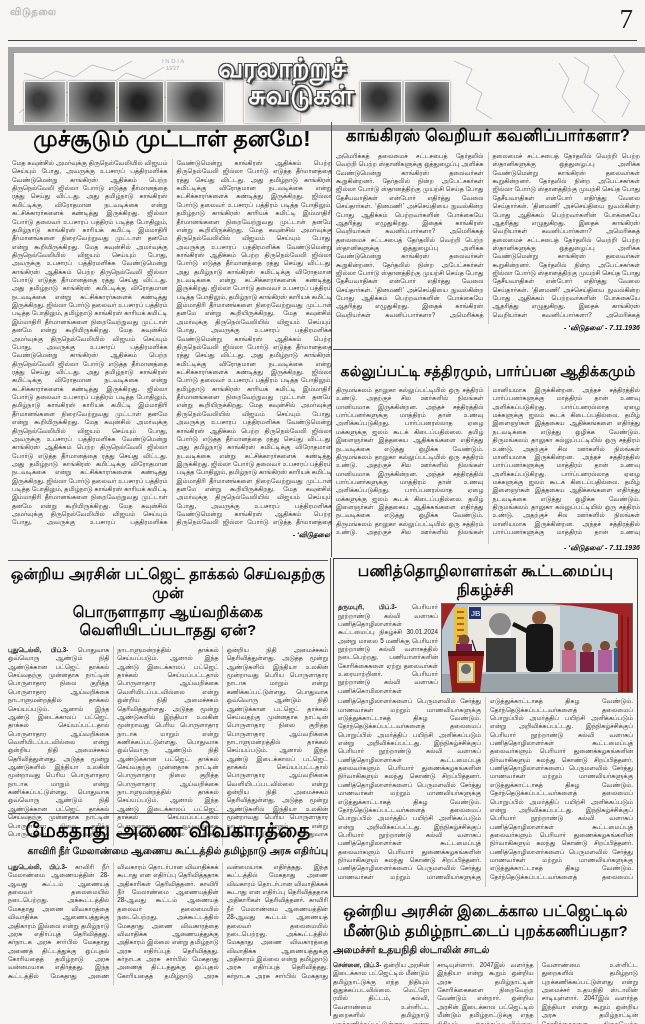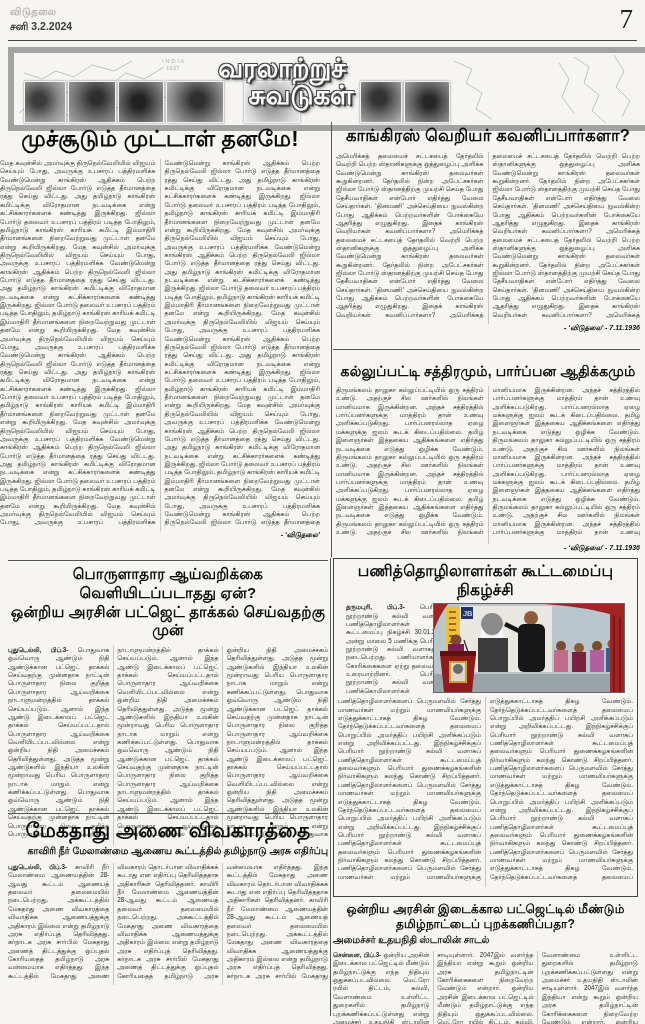--- a/index.html
+++ b/index.html
@@ -36,61 +36,60 @@
     word-break:break-word;}
   .col2{column-count:2;column-gap:9px;column-rule:1px solid #c6c4c0;}
   .col3{column-count:3;column-gap:8px;column-rule:1px solid #c6c4c0;}
   .dateline{font-weight:bold;}
   .attribution{font-size:7px;font-weight:bold;font-style:italic;text-align:right;color:#111;}
 
   .v-rule{position:absolute;width:0;border-left:1px solid #555;}
   .h-rule{position:absolute;height:0;border-top:1px solid #555;}
 
   
-  .art1{position:absolute;left:0;top:124px;width:320px;height:433px;}
+  .art1{position:absolute;left:12px;top:124px;width:320px;height:433px;}
   .art1 .headline-xl{font-size:22px;margin:2px 0 5px 0;}
   .art1 .body-text{height:372px;}
 
   .art2{position:absolute;left:336px;top:124px;width:304px;height:222px;}
   .art2 .headline-xl{font-size:16.5px;margin:2px 0 5px 0;}
   .art2 .body-text{height:172px;}
 
   .art3{position:absolute;left:336px;top:352px;width:304px;height:205px;}
   .art3 .headline-xl{font-size:14px;margin:11px 0 5px 0;}
   .art3 .body-text{height:158px;}
 
   .art4{position:absolute;left:8px;top:560px;width:320px;height:250px;border-top:1px solid #555;}
   .art4 .headline-xl{font-size:15px;line-height:1.25;margin:4px 0 6px 0;}
   .art4 .body-text{height:200px;}
 
   .art5{position:absolute;left:333px;top:558px;width:305px;height:339px;border:1px solid #444;background:#f6f5f2;box-sizing:border-box;}
   .art5 .headline-xl{font-size:15.5px;line-height:1.2;margin:3px 2px 4px 2px;}
-  .art5-row{position:relative;height:90px;margin:0 12px;}
+  .art5-row{position:relative;height:90px;margin:0 4px;}
   .art5-leftcol{position:absolute;left:0;top:0;width:100px;height:90px;}
   .event-photo{position:absolute;right:0;top:0;width:190px;height:88px;border:1px solid #666;overflow:hidden;}
   .art5-bottom{margin:4px 4px 0 4px;height:190px;}
 
   .art6{position:absolute;left:8px;top:813px;width:320px;height:206px;border-top:1px solid #555;}
   .art6 .headline-xl{font-size:20px;line-height:1.25;margin:4px 0 2px 0;}
   .art6 .subhead{font-size:9.5px;font-weight:bold;text-align:right;margin:1px 0 5px 0;color:#111;}
   .art6 .body-text{height:122px;}
 
   .art7{position:absolute;left:333px;top:900px;width:305px;height:119px;}
-  .art7 .headline-xl{font-size:12px;margin:2px 0 2px 0;}
+  .art7 .headline-xl{font-size:15px;margin:2px 0 2px 0;}
   .art7 .subhead{font-size:9.5px;font-weight:bold;margin:0 0 4px 0;}
   .art7 .body-text{height:80px;}
 </style>
 </head>
 <body>
 
 <div class="page">
 
   <div class="masthead">
     <div class="paper-name">விடுதலை</div>
-    <div class="paper-date">சனி 3.2.2024</div>
     <div class="page-number">7</div>
   </div>
   <div class="header-rule"></div>
 
   <div class="banner">
     <svg width="629" height="72" viewBox="0 0 629 72">
       <g stroke="#8f969c" stroke-width="1" fill="none" opacity="0.55">
         <path d="M5,60 L20,48 L34,52 L48,38 L62,42 L80,28 L95,33 L112,20 L130,26 L150,14"></path>
         <path d="M10,20 L28,26 L42,18 L60,24 L78,12 L100,18 L118,8"></path>
         <path d="M20,70 L40,60 L66,64 L90,52 L120,58 L150,44 L170,50"></path>
@@ -142,22 +141,22 @@
   <div class="art3">
     <div class="headline-xl">கல்லுப்பட்டி சத்திரமும், பார்ப்பன ஆதிக்கமும்</div>
     <div class="body-text col2">
       <span>திருமங்கலம் தாலுகா கல்லுப்பட்டியில் ஒரு சத்திரம் உண்டு. அதற்குச் சில ஊர்களில் நிலங்கள் மானியமாக இருக்கின்றன. அந்தச் சத்திரத்தில் பார்ப்பனர்களுக்கு மாத்திரம் தான் உணவு அளிக்கப்படுகிறது. பார்ப்பனரல்லாத ஏழை மக்களுக்கு ஜலம் கூடக் கிடைப்பதில்லை. தமிழ் இளைஞர்கள் இத்தகைய ஆதிக்கங்களை எதிர்த்து நடவடிக்கை எடுத்து ஒழிக்க வேண்டும்.  திருமங்கலம் தாலுகா கல்லுப்பட்டியில் ஒரு சத்திரம் உண்டு. அதற்குச் சில ஊர்களில் நிலங்கள் மானியமாக இருக்கின்றன. அந்தச் சத்திரத்தில் பார்ப்பனர்களுக்கு மாத்திரம் தான் உணவு அளிக்கப்படுகிறது. பார்ப்பனரல்லாத ஏழை மக்களுக்கு ஜலம் கூடக் கிடைப்பதில்லை. தமிழ் இளைஞர்கள் இத்தகைய ஆதிக்கங்களை எதிர்த்து நடவடிக்கை எடுத்து ஒழிக்க வேண்டும்.  திருமங்கலம் தாலுகா கல்லுப்பட்டியில் ஒரு சத்திரம் உண்டு. அதற்குச் சில ஊர்களில் நிலங்கள் மானியமாக இருக்கின்றன. அந்தச் சத்திரத்தில் பார்ப்பனர்களுக்கு மாத்திரம் தான் உணவு அளிக்கப்படுகிறது. பார்ப்பனரல்லாத ஏழை மக்களுக்கு ஜலம் கூடக் கிடைப்பதில்லை. தமிழ் இளைஞர்கள் இத்தகைய ஆதிக்கங்களை எதிர்த்து நடவடிக்கை எடுத்து ஒழிக்க வேண்டும்.  திருமங்கலம் தாலுகா கல்லுப்பட்டியில் ஒரு சத்திரம் உண்டு. அதற்குச் சில ஊர்களில் நிலங்கள் மானியமாக இருக்கின்றன. அந்தச் சத்திரத்தில் பார்ப்பனர்களுக்கு மாத்திரம் தான் உணவு அளிக்கப்படுகிறது. பார்ப்பனரல்லாத ஏழை மக்களுக்கு ஜலம் கூடக் கிடைப்பதில்லை. தமிழ் இளைஞர்கள் இத்தகைய ஆதிக்கங்களை எதிர்த்து நடவடிக்கை எடுத்து ஒழிக்க வேண்டும்.  திருமங்கலம் தாலுகா கல்லுப்பட்டியில் ஒரு சத்திரம் உண்டு. அதற்குச் சில ஊர்களில் நிலங்கள் மானியமாக இருக்கின்றன. அந்தச் சத்திரத்தில் பார்ப்பனர்களுக்கு மாத்திரம் தான் உணவு அளிக்கப்படுகிறது. பார்ப்பனரல்லாத ஏழை மக்களுக்கு ஜலம் கூடக் கிடைப்பதில்லை. தமிழ் இளைஞர்கள் இத்தகைய ஆதிக்கங்களை எதிர்த்து நடவடிக்கை எடுத்து ஒழிக்க வேண்டும். </span>
     </div>
     <div class="attribution">- ‘விடுதலை’ - 7.11.1936</div>
   </div>
 
   <div class="art4">
     <div class="headline-xl">
+      <div>ஒன்றிய அரசின் பட்ஜெட் தாக்கல் செய்வதற்கு முன்</div>
       <div>பொருளாதார ஆய்வறிக்கை வெளியிடப்படாதது ஏன்?</div>
-      <div>ஒன்றிய அரசின் பட்ஜெட் தாக்கல் செய்வதற்கு முன்</div>
     </div>
     <div class="body-text col3">
       <span class="dateline">புதுடெல்லி, பிப்.3- </span><span>பொதுவாக ஒவ்வொரு ஆண்டும் நிதி ஆண்டுக்கான பட்ஜெட் தாக்கல் செய்வதற்கு முன்னதாக நாட்டின் பொருளாதார நிலை குறித்த பொருளாதார ஆய்வறிக்கை நாடாளுமன்றத்தில் தாக்கல் செய்யப்படும். ஆனால் இந்த ஆண்டு இடைக்காலப் பட்ஜெட் தாக்கல் செய்யப்பட்டதால் பொருளாதார ஆய்வறிக்கை வெளியிடப்படவில்லை என்று ஒன்றிய நிதி அமைச்சகம் தெரிவித்துள்ளது. அடுத்த மூன்று ஆண்டுகளில் இந்தியா உலகின் மூன்றாவது பெரிய பொருளாதார நாடாக மாறும் என்று கணிக்கப்பட்டுள்ளது.  பொதுவாக ஒவ்வொரு ஆண்டும் நிதி ஆண்டுக்கான பட்ஜெட் தாக்கல் செய்வதற்கு முன்னதாக நாட்டின் பொருளாதார நிலை குறித்த பொருளாதார ஆய்வறிக்கை நாடாளுமன்றத்தில் தாக்கல் செய்யப்படும். ஆனால் இந்த ஆண்டு இடைக்காலப் பட்ஜெட் தாக்கல் செய்யப்பட்டதால் பொருளாதார ஆய்வறிக்கை வெளியிடப்படவில்லை என்று ஒன்றிய நிதி அமைச்சகம் தெரிவித்துள்ளது. அடுத்த மூன்று ஆண்டுகளில் இந்தியா உலகின் மூன்றாவது பெரிய பொருளாதார நாடாக மாறும் என்று கணிக்கப்பட்டுள்ளது.  பொதுவாக ஒவ்வொரு ஆண்டும் நிதி ஆண்டுக்கான பட்ஜெட் தாக்கல் செய்வதற்கு முன்னதாக நாட்டின் பொருளாதார நிலை குறித்த பொருளாதார ஆய்வறிக்கை நாடாளுமன்றத்தில் தாக்கல் செய்யப்படும். ஆனால் இந்த ஆண்டு இடைக்காலப் பட்ஜெட் தாக்கல் செய்யப்பட்டதால் பொருளாதார ஆய்வறிக்கை வெளியிடப்படவில்லை என்று ஒன்றிய நிதி அமைச்சகம் தெரிவித்துள்ளது. அடுத்த மூன்று ஆண்டுகளில் இந்தியா உலகின் மூன்றாவது பெரிய பொருளாதார நாடாக மாறும் என்று கணிக்கப்பட்டுள்ளது.  பொதுவாக ஒவ்வொரு ஆண்டும் நிதி ஆண்டுக்கான பட்ஜெட் தாக்கல் செய்வதற்கு முன்னதாக நாட்டின் பொருளாதார நிலை குறித்த பொருளாதார ஆய்வறிக்கை நாடாளுமன்றத்தில் தாக்கல் செய்யப்படும். ஆனால் இந்த ஆண்டு இடைக்காலப் பட்ஜெட் தாக்கல் செய்யப்பட்டதால் பொருளாதார ஆய்வறிக்கை வெளியிடப்படவில்லை என்று ஒன்றிய நிதி அமைச்சகம் தெரிவித்துள்ளது. அடுத்த மூன்று ஆண்டுகளில் இந்தியா உலகின் மூன்றாவது பெரிய பொருளாதார நாடாக மாறும் என்று கணிக்கப்பட்டுள்ளது.  பொதுவாக ஒவ்வொரு ஆண்டும் நிதி ஆண்டுக்கான பட்ஜெட் தாக்கல் செய்வதற்கு முன்னதாக நாட்டின் பொருளாதார நிலை குறித்த பொருளாதார ஆய்வறிக்கை நாடாளுமன்றத்தில் தாக்கல் செய்யப்படும். ஆனால் இந்த ஆண்டு இடைக்காலப் பட்ஜெட் தாக்கல் செய்யப்பட்டதால் பொருளாதார ஆய்வறிக்கை வெளியிடப்படவில்லை என்று ஒன்றிய நிதி அமைச்சகம் தெரிவித்துள்ளது. அடுத்த மூன்று ஆண்டுகளில் இந்தியா உலகின் மூன்றாவது பெரிய பொருளாதார நாடாக மாறும் என்று கணிக்கப்பட்டுள்ளது. </span>
     </div>
   </div>
 
   <div class="art5">
     <div class="headline-xl">
       <div>பணித்தொழிலாளர்கள் கூட்டமைப்பு நிகழ்ச்சி</div>
     </div>

